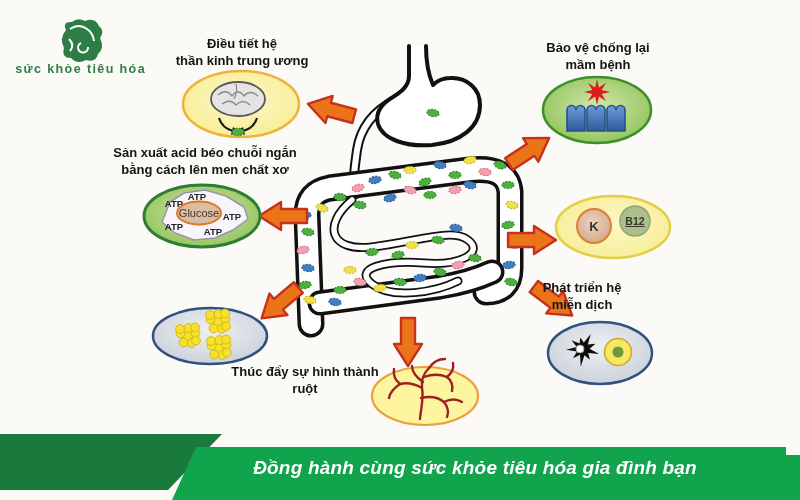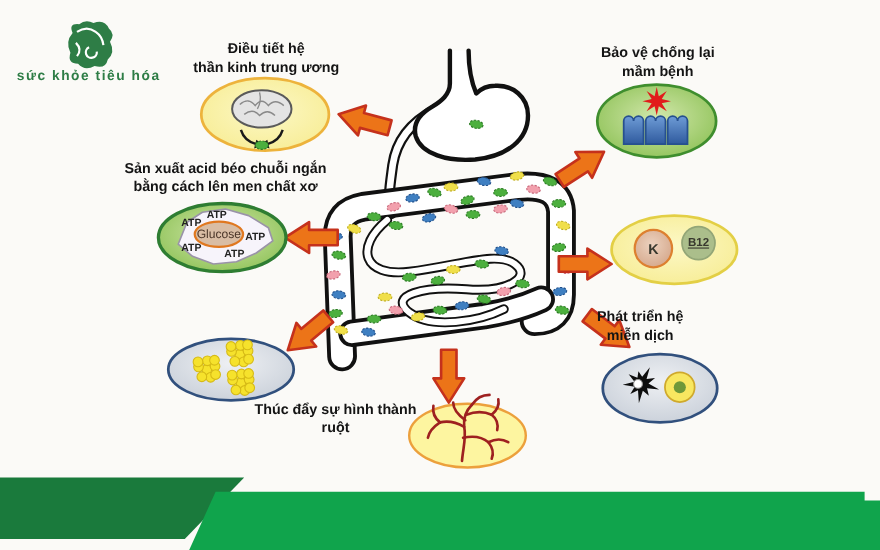--- a/index.html
+++ b/index.html
@@ -277,15 +277,16 @@
 <span class="atp" style="left:197px;top:196px;">ATP</span>
 <span class="atp" style="left:174px;top:203px;">ATP</span>
 <span class="atp" style="left:232px;top:216px;">ATP</span>
 <span class="atp" style="left:174px;top:226px;">ATP</span>
 <span class="atp" style="left:213px;top:231px;">ATP</span>
 <span class="molename" style="left:199px;top:213px;">Glucose</span>
 
 <span class="vitname" style="left:594px;top:226px;font-size:13px;">K</span>
 <span class="vitname" style="left:635px;top:221px;font-size:10.5px;text-decoration:underline;">B12</span>
 
+<div id="banner-text">Đồng hành cùng sức khỏe tiêu hóa gia đình bạn</div>
 <div id="logo-text">sức khỏe tiêu hóa</div>
 
 </div>
 
 </body></html>

